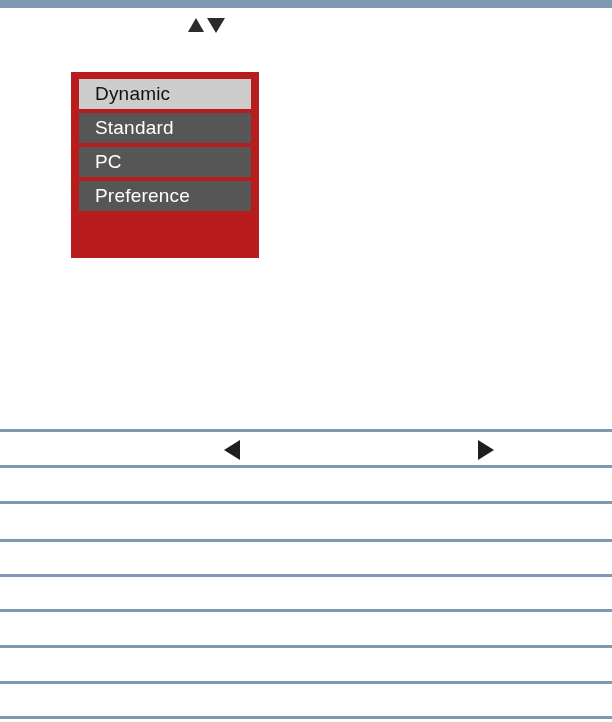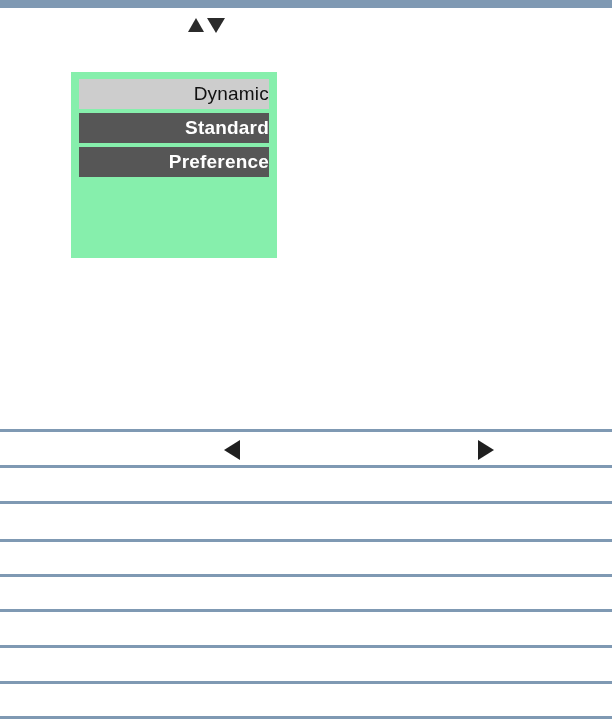--- a/index.html
+++ b/index.html
@@ -52,27 +52,26 @@
     border-left: 9px solid transparent;
     border-right: 9px solid transparent;
     border-top: 15px solid #2b2b2b;
   }
 
   
   #mode-menu {
     position: absolute;
     left: 71px;
     top: 72px;
-    width: 206px;
+    width: 188px;
     height: 186px;
-    background: #86efac;
+    background: #b91c1c;
     border: 0;
     box-sizing: border-box;
     padding: 7px 8px 7px 8px;
-    text-align: right;
   }
   .menu-item {
     height: 30px;
     line-height: 30px;
     margin-bottom: 4px;
     padding-left: 16px;
     box-sizing: border-box;
     font-size: 19px;
     letter-spacing: 0.2px;
     white-space: nowrap;
@@ -81,21 +80,20 @@
   .menu-item:last-child {
     margin-bottom: 16px;
   }
   .menu-item.selected {
     background: #cdcdcd;
     color: #111111;
   }
   .menu-item.normal {
     background: #565656;
     color: #ffffff;
-    font-weight: bold;
   }
 
   
   #line-table {
     position: absolute;
     left: 0;
     top: 429px;
     width: 612px;
   }
   .rule {
@@ -148,20 +146,23 @@
 </div>
 
 <div id="mode-menu">
   <div class="menu-item selected">
     <span>Dynamic</span>
   </div>
   <div class="menu-item normal">
     <span>Standard</span>
   </div>
   <div class="menu-item normal">
+    <span>PC</span>
+  </div>
+  <div class="menu-item normal">
     <span>Preference</span>
   </div>
 </div>
 
 <div id="line-table">
 
   <div class="rule"></div>
 
   <div class="t-row r1">
     <span class="nav-tri left"></span>

